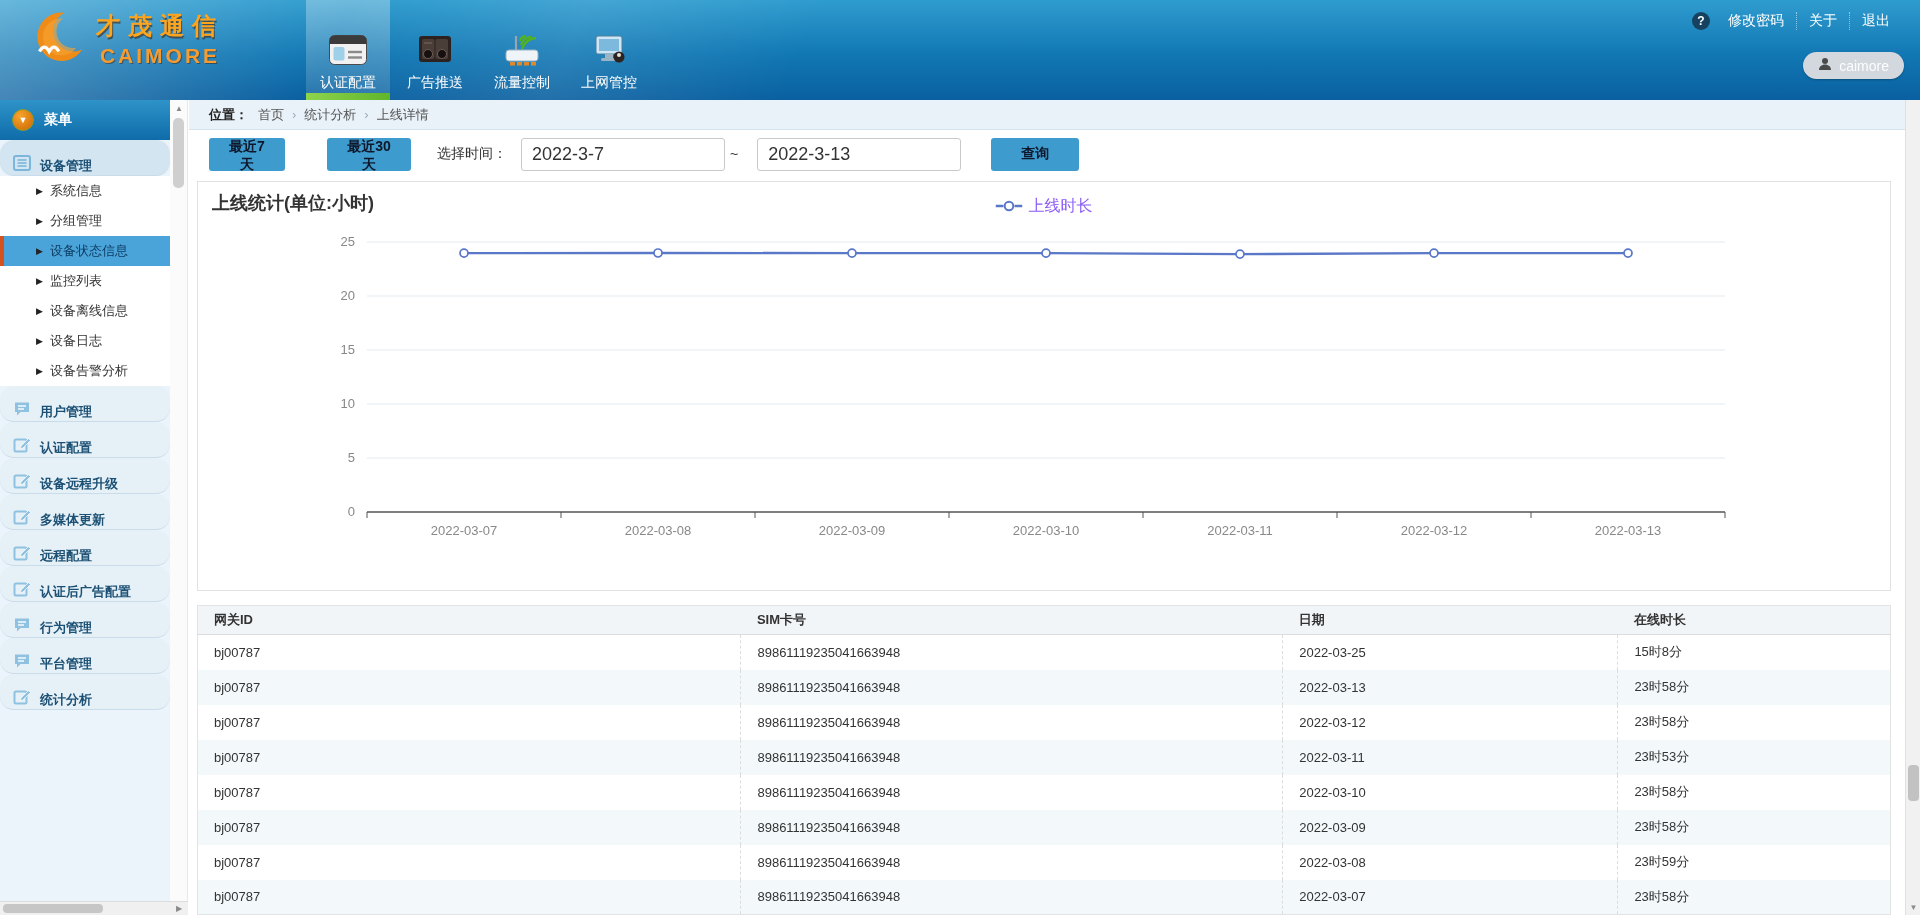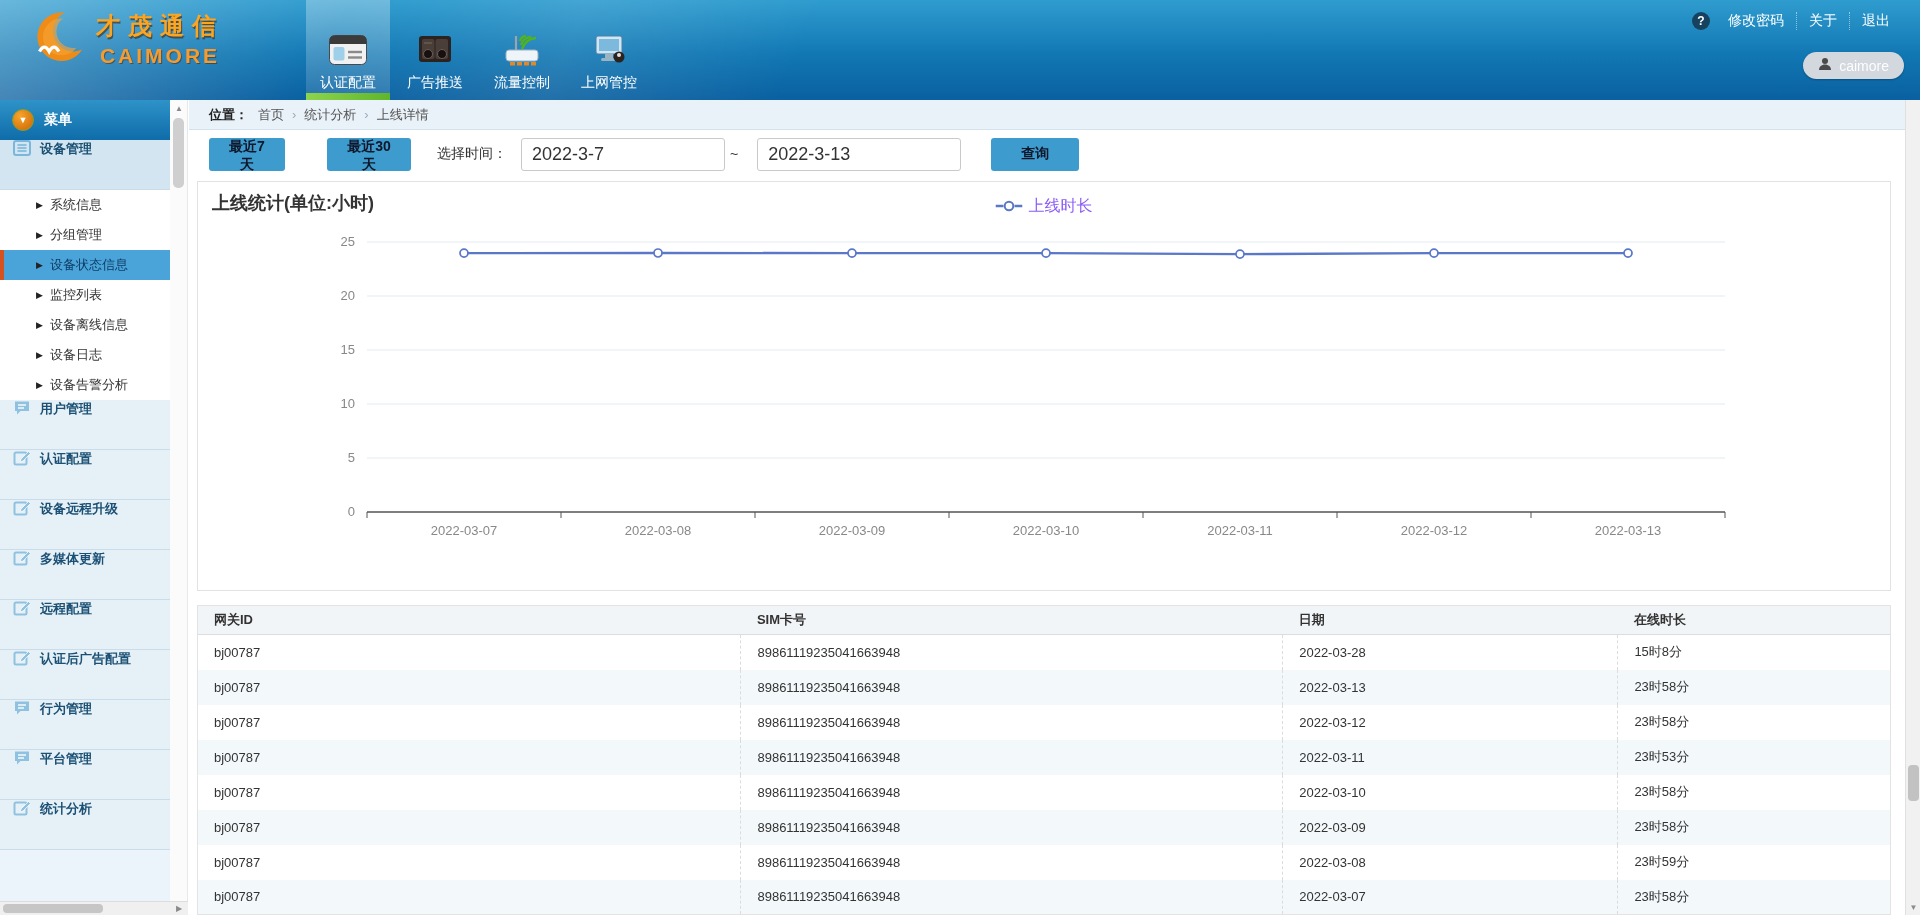--- a/index.html
+++ b/index.html
@@ -31,22 +31,22 @@
     display:flex; align-items:center; gap:7px; padding:0 15px; box-shadow:0 1px 2px rgba(0,0,0,.25); cursor:pointer; }
   .user-pill span { color:#fdfdfd; font-size:14px; }
 
   
   .sidebar { position:absolute; left:0; top:100px; width:170px; height:801px; background:#eaf4fa; overflow:hidden; }
   .menu-band { height:40px; background:linear-gradient(180deg,#2e93c8,#0f6ca9); display:flex; align-items:center;
     gap:10px; padding-left:12px; color:#fff; font-size:14px; font-weight:bold; }
   .menu-ico { width:22px; height:22px; border-radius:50%; background:radial-gradient(circle at 35% 30%, #f7a52b, #d9770f 70%);
     color:#fff; font-size:9px; display:flex; align-items:center; justify-content:center;
     border:1px solid #8a9e28; cursor:pointer; }
-  .side-group { position:relative; height:50px; display:flex; align-items:flex-start; gap:9px; padding-left:13px;
-    background:#e6f0f7; border-bottom:1px solid #cadcea; cursor:pointer; }
+  .side-group { position:relative; height:36px; display:flex; align-items:flex-end; gap:9px; padding-left:13px;
+    background:#e6f0f7; border-bottom:1px solid #cadcea; cursor:pointer;border-radius:14px; }
   .side-group.selected { background:#d2e5f1; }
   .side-group .g-label { color:#1c5175; font-size:13px; font-weight:bold; white-space:nowrap; }
   .side-children { background:#fff; }
   .side-child { position:relative; height:30px; display:flex; align-items:center; gap:7px; padding-left:36px;
     color:#333; font-size:13px; cursor:pointer; white-space:nowrap; }
   .side-child .tri { font-size:9px; color:#222; }
   .side-child.active { background:#4aa4da; color:#0d3d63; }
   .side-child.active::before { content:''; position:absolute; left:0; top:0; bottom:0; width:4px; background:#d35220; }
 
   
@@ -391,21 +391,21 @@
           <th class="col-1">网关ID</th>
           <th class="col-2">SIM卡号</th>
           <th class="col-3">日期</th>
           <th class="col-4">在线时长</th>
         </tr>
       </thead>
     <tbody id="tbody">
         <tr>
           <td>bj00787</td>
           <td>89861119235041663948</td>
-          <td>2022-03-28</td>
+          <td>2022-03-25</td>
           <td>15时8分</td>
         </tr>
         <tr>
           <td>bj00787</td>
           <td>89861119235041663948</td>
           <td>2022-03-13</td>
           <td>23时58分</td>
         </tr>
         <tr>
           <td>bj00787</td>

